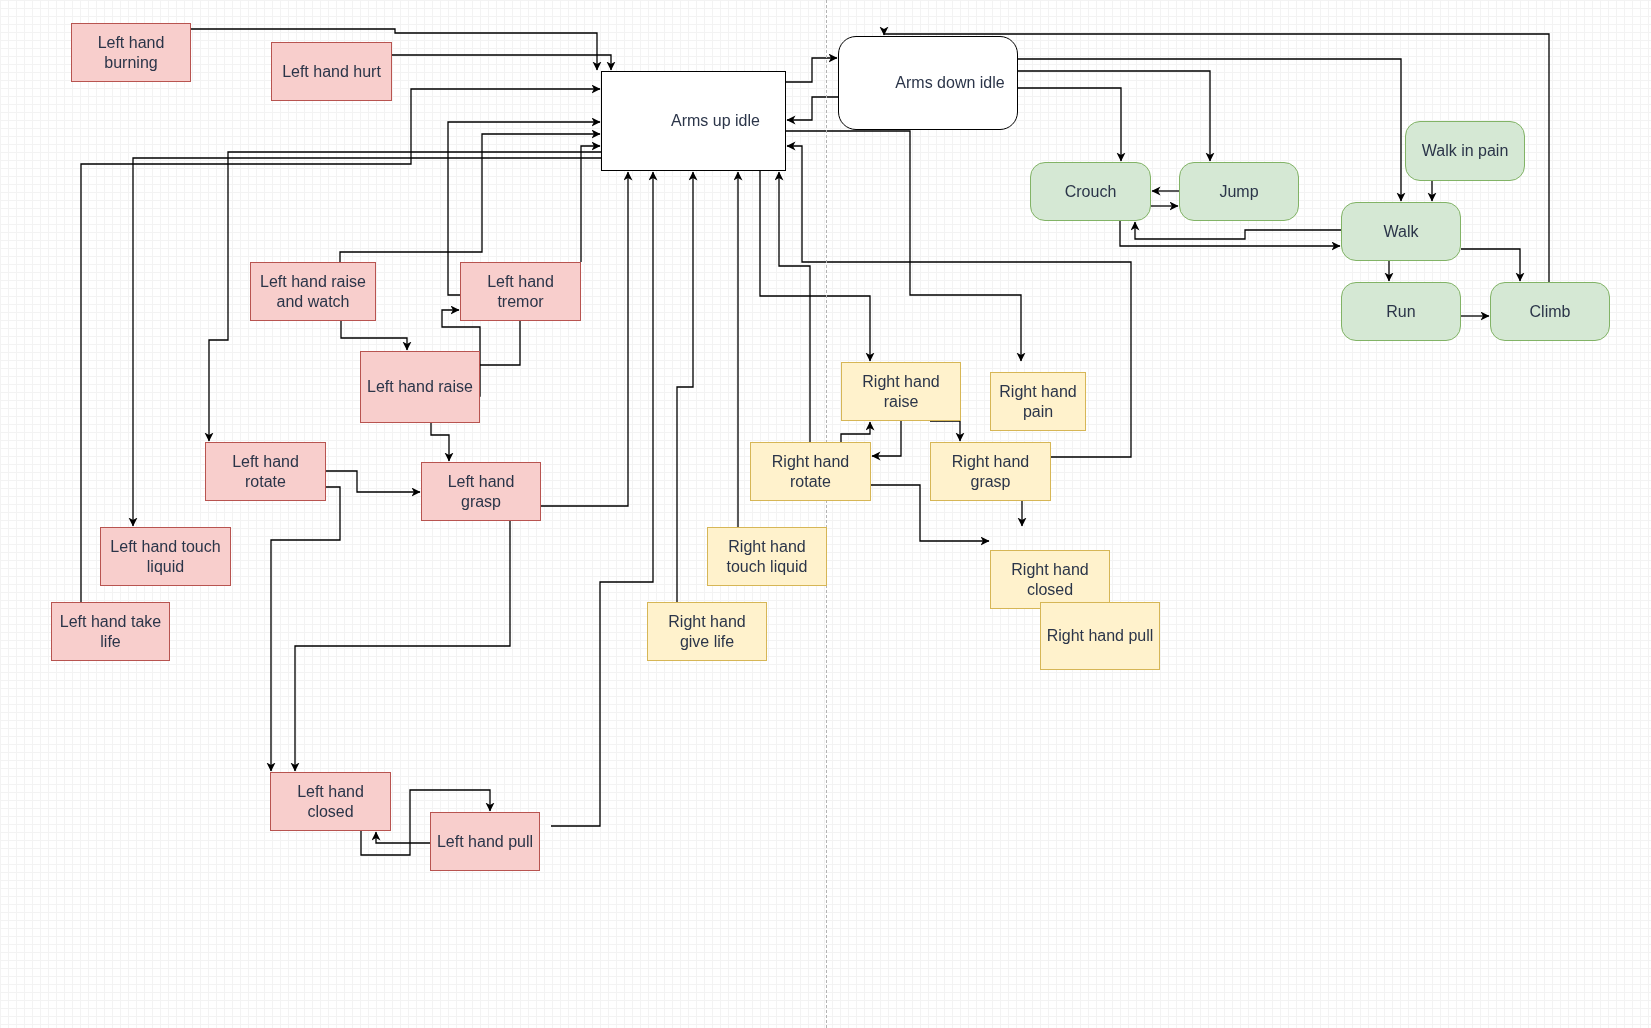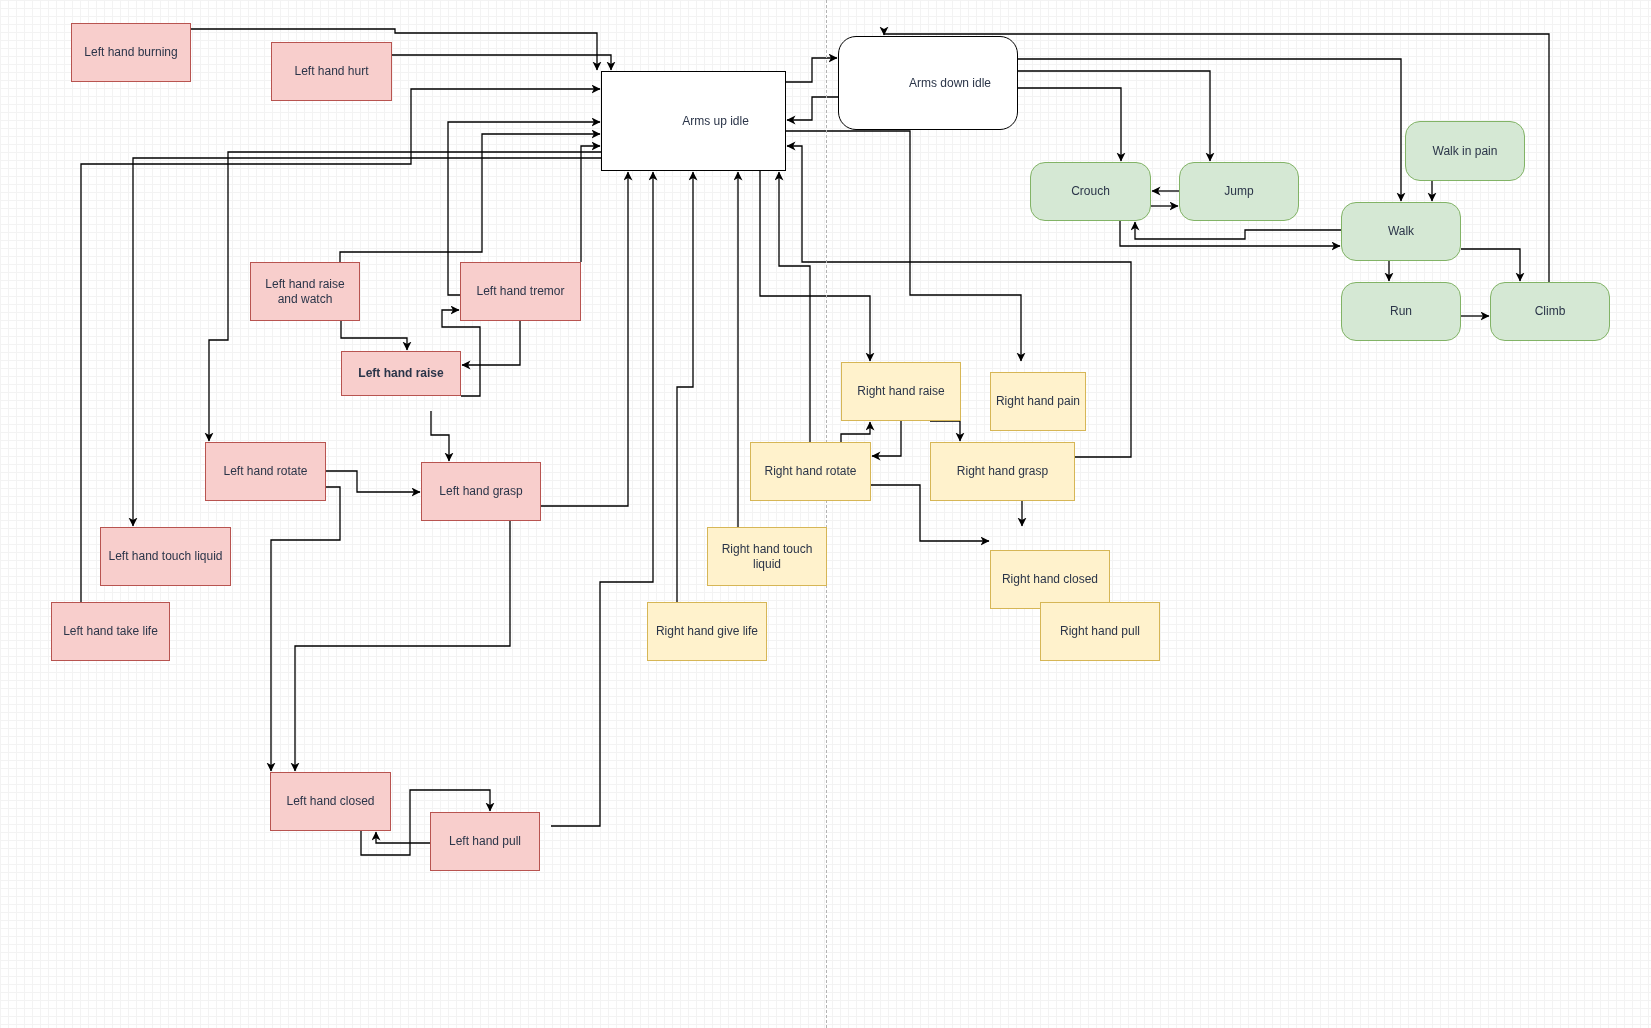--- a/index.html
+++ b/index.html
@@ -16,21 +16,21 @@
       linear-gradient(to right, #e5e5e5 1px, transparent 1px),
       linear-gradient(to bottom, #e5e5e5 1px, transparent 1px);
     background-size: 8px 8px, 8px 8px, 40px 40px, 40px 40px;
   }
   #wires{position:absolute;left:0;top:0;width:1651px;height:1028px;}
   .node{
     position:absolute;
     box-sizing:border-box;
     display:flex;align-items:center;justify-content:center;
     text-align:center;
-    font-size:12px;line-height:1.25;
+    font-size:16px;line-height:1.25;
     color:#2b3549;
     padding:2px 4px;
     background:#ffffff;border:1px solid #000000;
     cursor:default;
   }
   .node.pink{background:#f8cecc;border-color:#b85450;}
   .node.yellow{background:#fff2cc;border-color:#d6b656;}
   .node.green{background:#d5e8d4;border-color:#82b366;border-radius:15px;}
   .node.white{background:#ffffff;border-color:#000000;padding-left:48px;}
   .node.rounded{border-radius:18px;}
@@ -99,27 +99,27 @@
       </g>
   </svg>
   <div class="page-divider" style="left: 826px;"></div>
   <div id="node-layer">
       <div class="node pink" style="left: 71px; top: 23px; width: 120px; height: 59px;">
         <span>Left hand burning</span>
       </div>
       <div class="node pink" style="left: 271px; top: 42px; width: 121px; height: 59px;">
         <span>Left hand hurt</span>
       </div>
-      <div class="node pink" style="left: 250px; top: 262px; width: 110px; height: 59px;">
+      <div class="node pink" style="left: 250px; top: 262px; width: 126px; height: 59px;">
         <span>Left hand raise and watch</span>
       </div>
       <div class="node pink" style="left: 460px; top: 262px; width: 121px; height: 59px;">
         <span>Left hand tremor</span>
       </div>
-      <div class="node pink" style="left: 341px; top: 351px; width: 120px; height: 45px; font-weight: bold;">
+      <div class="node pink" style="left: 360px; top: 351px; width: 120px; height: 72px;">
         <span>Left hand raise</span>
       </div>
       <div class="node pink" style="left: 170px; top: 442px; width: 121px; height: 59px; margin-left: 35px;">
         <span>Left hand rotate</span>
       </div>
       <div class="node pink" style="left: 421px; top: 462px; width: 120px; height: 59px;">
         <span>Left hand grasp</span>
       </div>
       <div class="node pink" style="left: 100px; top: 527px; width: 131px; height: 59px;">
         <span>Left hand touch liquid</span>
@@ -141,33 +141,33 @@
       </div>
       <div class="node yellow" style="left: 841px; top: 362px; width: 120px; height: 59px;">
         <span>Right hand raise</span>
       </div>
       <div class="node yellow" style="left: 990px; top: 372px; width: 96px; height: 59px;">
         <span>Right hand pain</span>
       </div>
       <div class="node yellow" style="left: 750px; top: 442px; width: 121px; height: 59px;">
         <span>Right hand rotate</span>
       </div>
-      <div class="node yellow" style="left: 930px; top: 442px; width: 145px; height: 59px;">
+      <div class="node yellow" style="left: 930px; top: 442px; width: 121px; height: 59px;">
         <span>Right hand grasp</span>
       </div>
       <div class="node yellow" style="left: 707px; top: 527px; width: 120px; height: 59px;">
         <span>Right hand touch liquid</span>
       </div>
       <div class="node yellow" style="left: 990px; top: 527px; width: 120px; height: 59px; margin-top: 23px;">
         <span>Right hand closed</span>
       </div>
       <div class="node yellow" style="left: 647px; top: 602px; width: 120px; height: 59px;">
         <span>Right hand give life</span>
       </div>
-      <div class="node yellow" style="left: 1040px; top: 602px; width: 120px; height: 59px;">
+      <div class="node yellow" style="left: 1040px; top: 602px; width: 120px; height: 68px;">
         <span>Right hand pull</span>
       </div>
       <div class="node green" style="left: 1030px; top: 162px; width: 121px; height: 59px;">
         <span>Crouch</span>
       </div>
       <div class="node green" style="left: 1179px; top: 162px; width: 120px; height: 59px;">
         <span>Jump</span>
       </div>
       <div class="node green" style="left: 1405px; top: 121px; width: 120px; height: 60px;">
         <span>Walk in pain</span>

